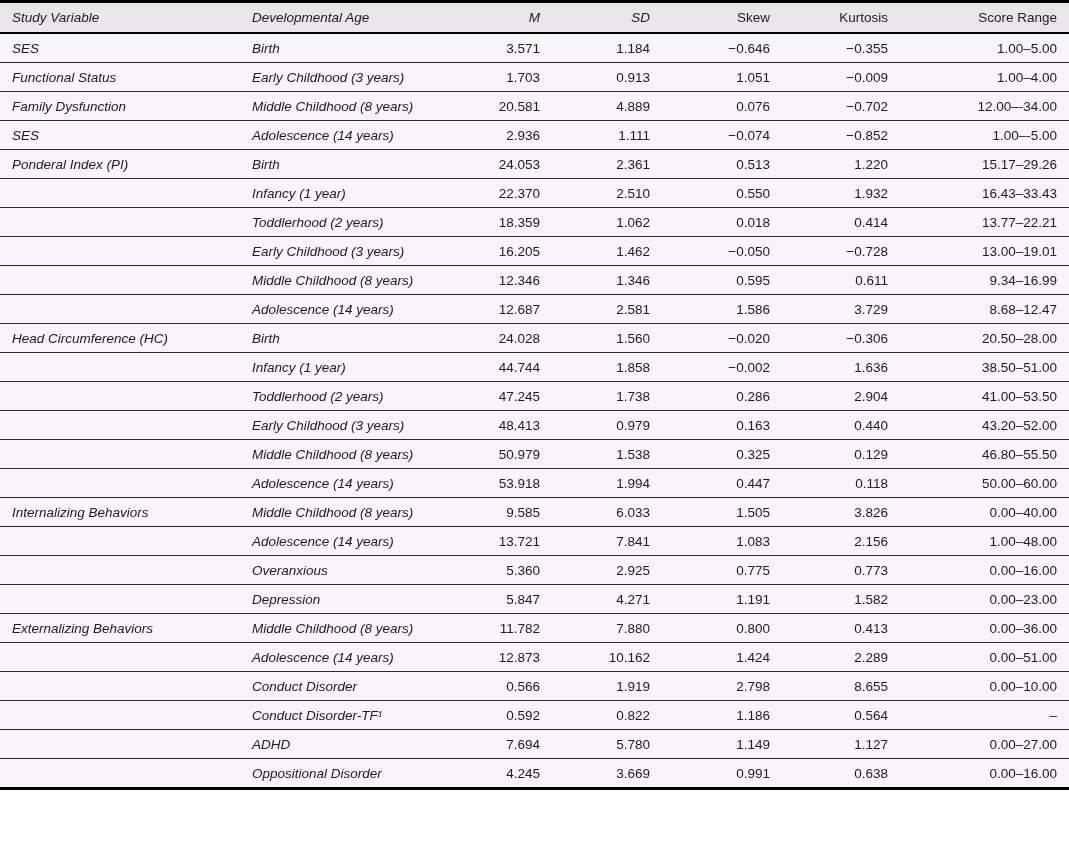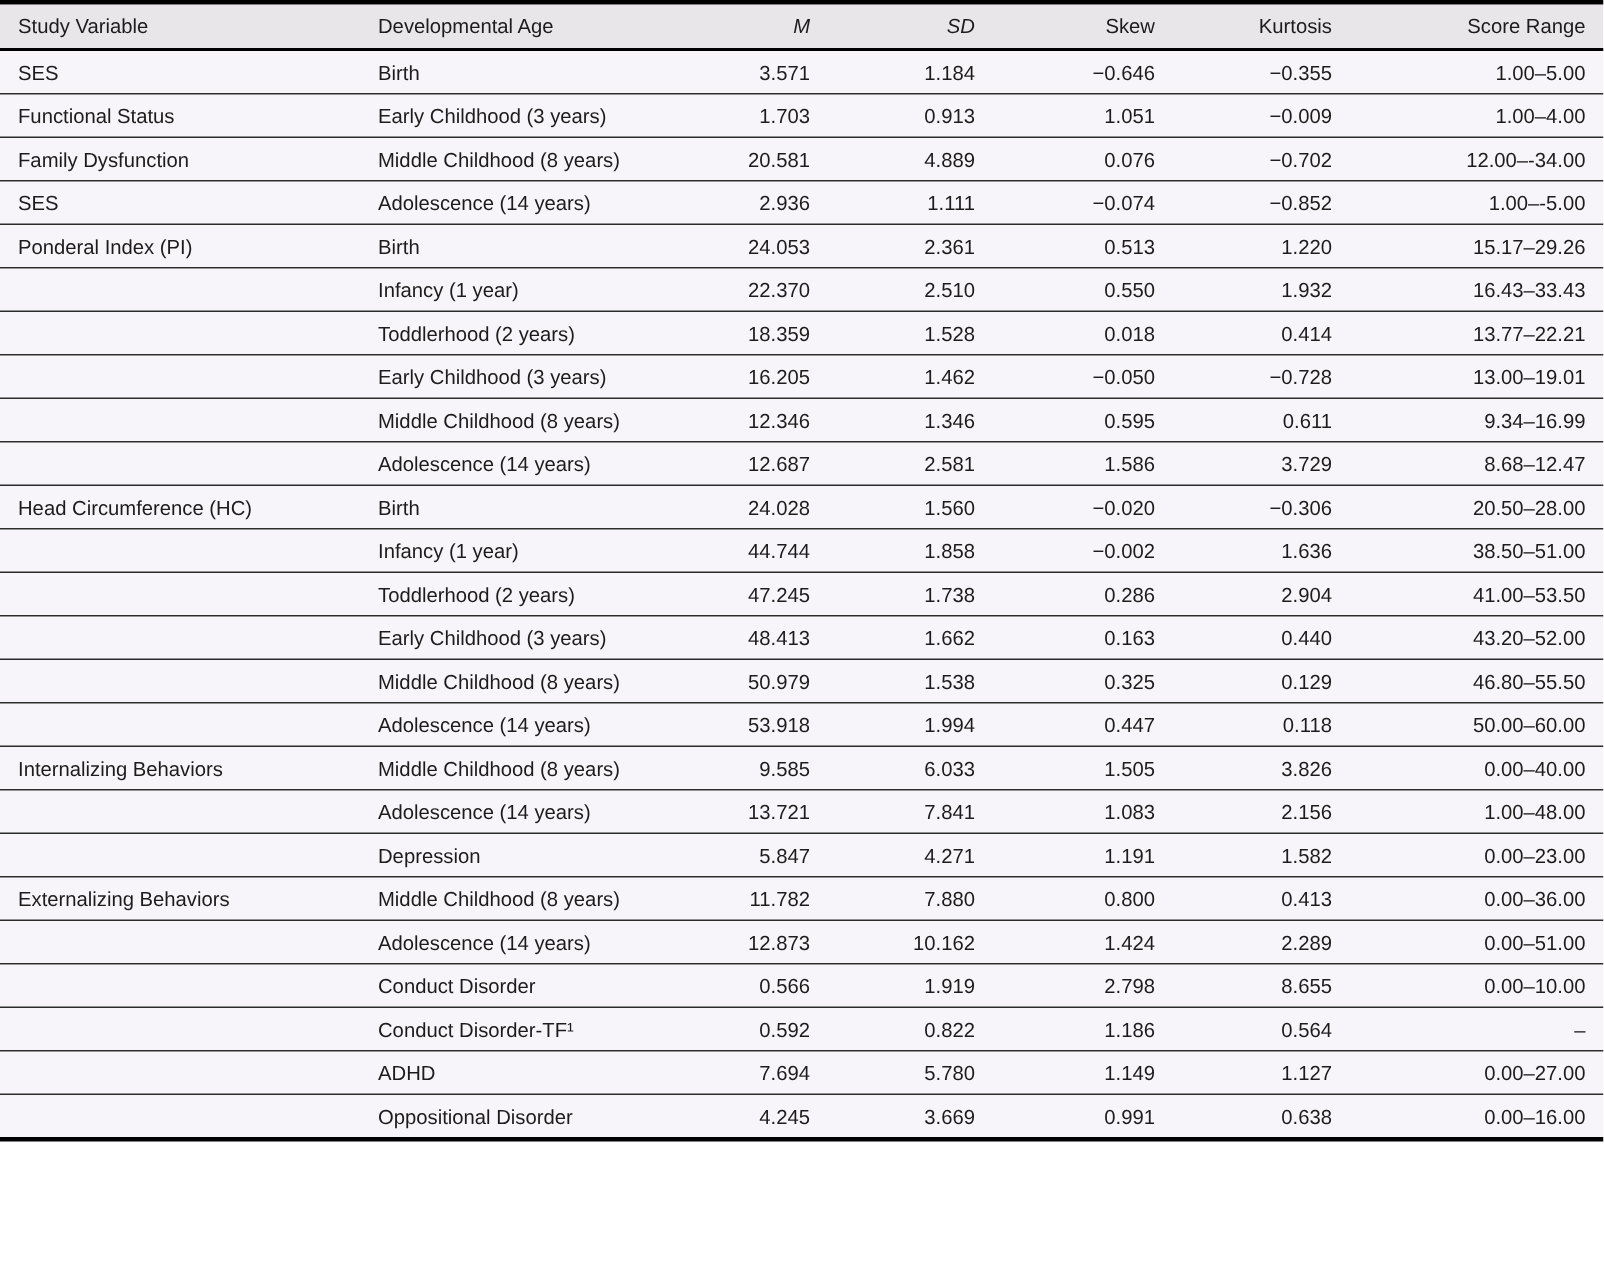--- a/index.html
+++ b/index.html
@@ -39,21 +39,21 @@
     overflow: hidden;
   }
   tbody td {
     background: var(--row-bg, #f7f5fa);
     border-bottom: 1px solid var(--rule-thin, #2b2b2b);
     height: 28px;
     padding: 0 12px;
     white-space: nowrap;
     overflow: hidden;
   }
-  .txt { text-align: left; }
+  .txt { text-align: left; font-style: italic; }
   .num { text-align: right; }
   th.stat-italic { font-style: italic; }
 </style>
 </head>
 <body>
 
 <table>
   <colgroup>
     <col class="c0">
       <col class="c1">
@@ -126,21 +126,21 @@
         <td class="num">22.370</td>
         <td class="num">2.510</td>
         <td class="num">0.550</td>
         <td class="num">1.932</td>
         <td class="num">16.43–33.43</td>
       </tr>
       <tr>
         <td class="txt"></td>
         <td class="txt">Toddlerhood (2 years)</td>
         <td class="num">18.359</td>
-        <td class="num">1.528</td>
+        <td class="num">1.062</td>
         <td class="num">0.018</td>
         <td class="num">0.414</td>
         <td class="num">13.77–22.21</td>
       </tr>
       <tr>
         <td class="txt"></td>
         <td class="txt">Early Childhood (3 years)</td>
         <td class="num">16.205</td>
         <td class="num">1.462</td>
         <td class="num">−0.050</td>
@@ -189,21 +189,21 @@
         <td class="num">47.245</td>
         <td class="num">1.738</td>
         <td class="num">0.286</td>
         <td class="num">2.904</td>
         <td class="num">41.00–53.50</td>
       </tr>
       <tr>
         <td class="txt"></td>
         <td class="txt">Early Childhood (3 years)</td>
         <td class="num">48.413</td>
-        <td class="num">1.662</td>
+        <td class="num">0.979</td>
         <td class="num">0.163</td>
         <td class="num">0.440</td>
         <td class="num">43.20–52.00</td>
       </tr>
       <tr>
         <td class="txt"></td>
         <td class="txt">Middle Childhood (8 years)</td>
         <td class="num">50.979</td>
         <td class="num">1.538</td>
         <td class="num">0.325</td>
@@ -229,20 +229,29 @@
         <td class="num">0.00–40.00</td>
       </tr>
       <tr>
         <td class="txt"></td>
         <td class="txt">Adolescence (14 years)</td>
         <td class="num">13.721</td>
         <td class="num">7.841</td>
         <td class="num">1.083</td>
         <td class="num">2.156</td>
         <td class="num">1.00–48.00</td>
+      </tr>
+      <tr>
+        <td class="txt"></td>
+        <td class="txt">Overanxious</td>
+        <td class="num">5.360</td>
+        <td class="num">2.925</td>
+        <td class="num">0.775</td>
+        <td class="num">0.773</td>
+        <td class="num">0.00–16.00</td>
       </tr>
       <tr>
         <td class="txt"></td>
         <td class="txt">Depression</td>
         <td class="num">5.847</td>
         <td class="num">4.271</td>
         <td class="num">1.191</td>
         <td class="num">1.582</td>
         <td class="num">0.00–23.00</td>
       </tr>

